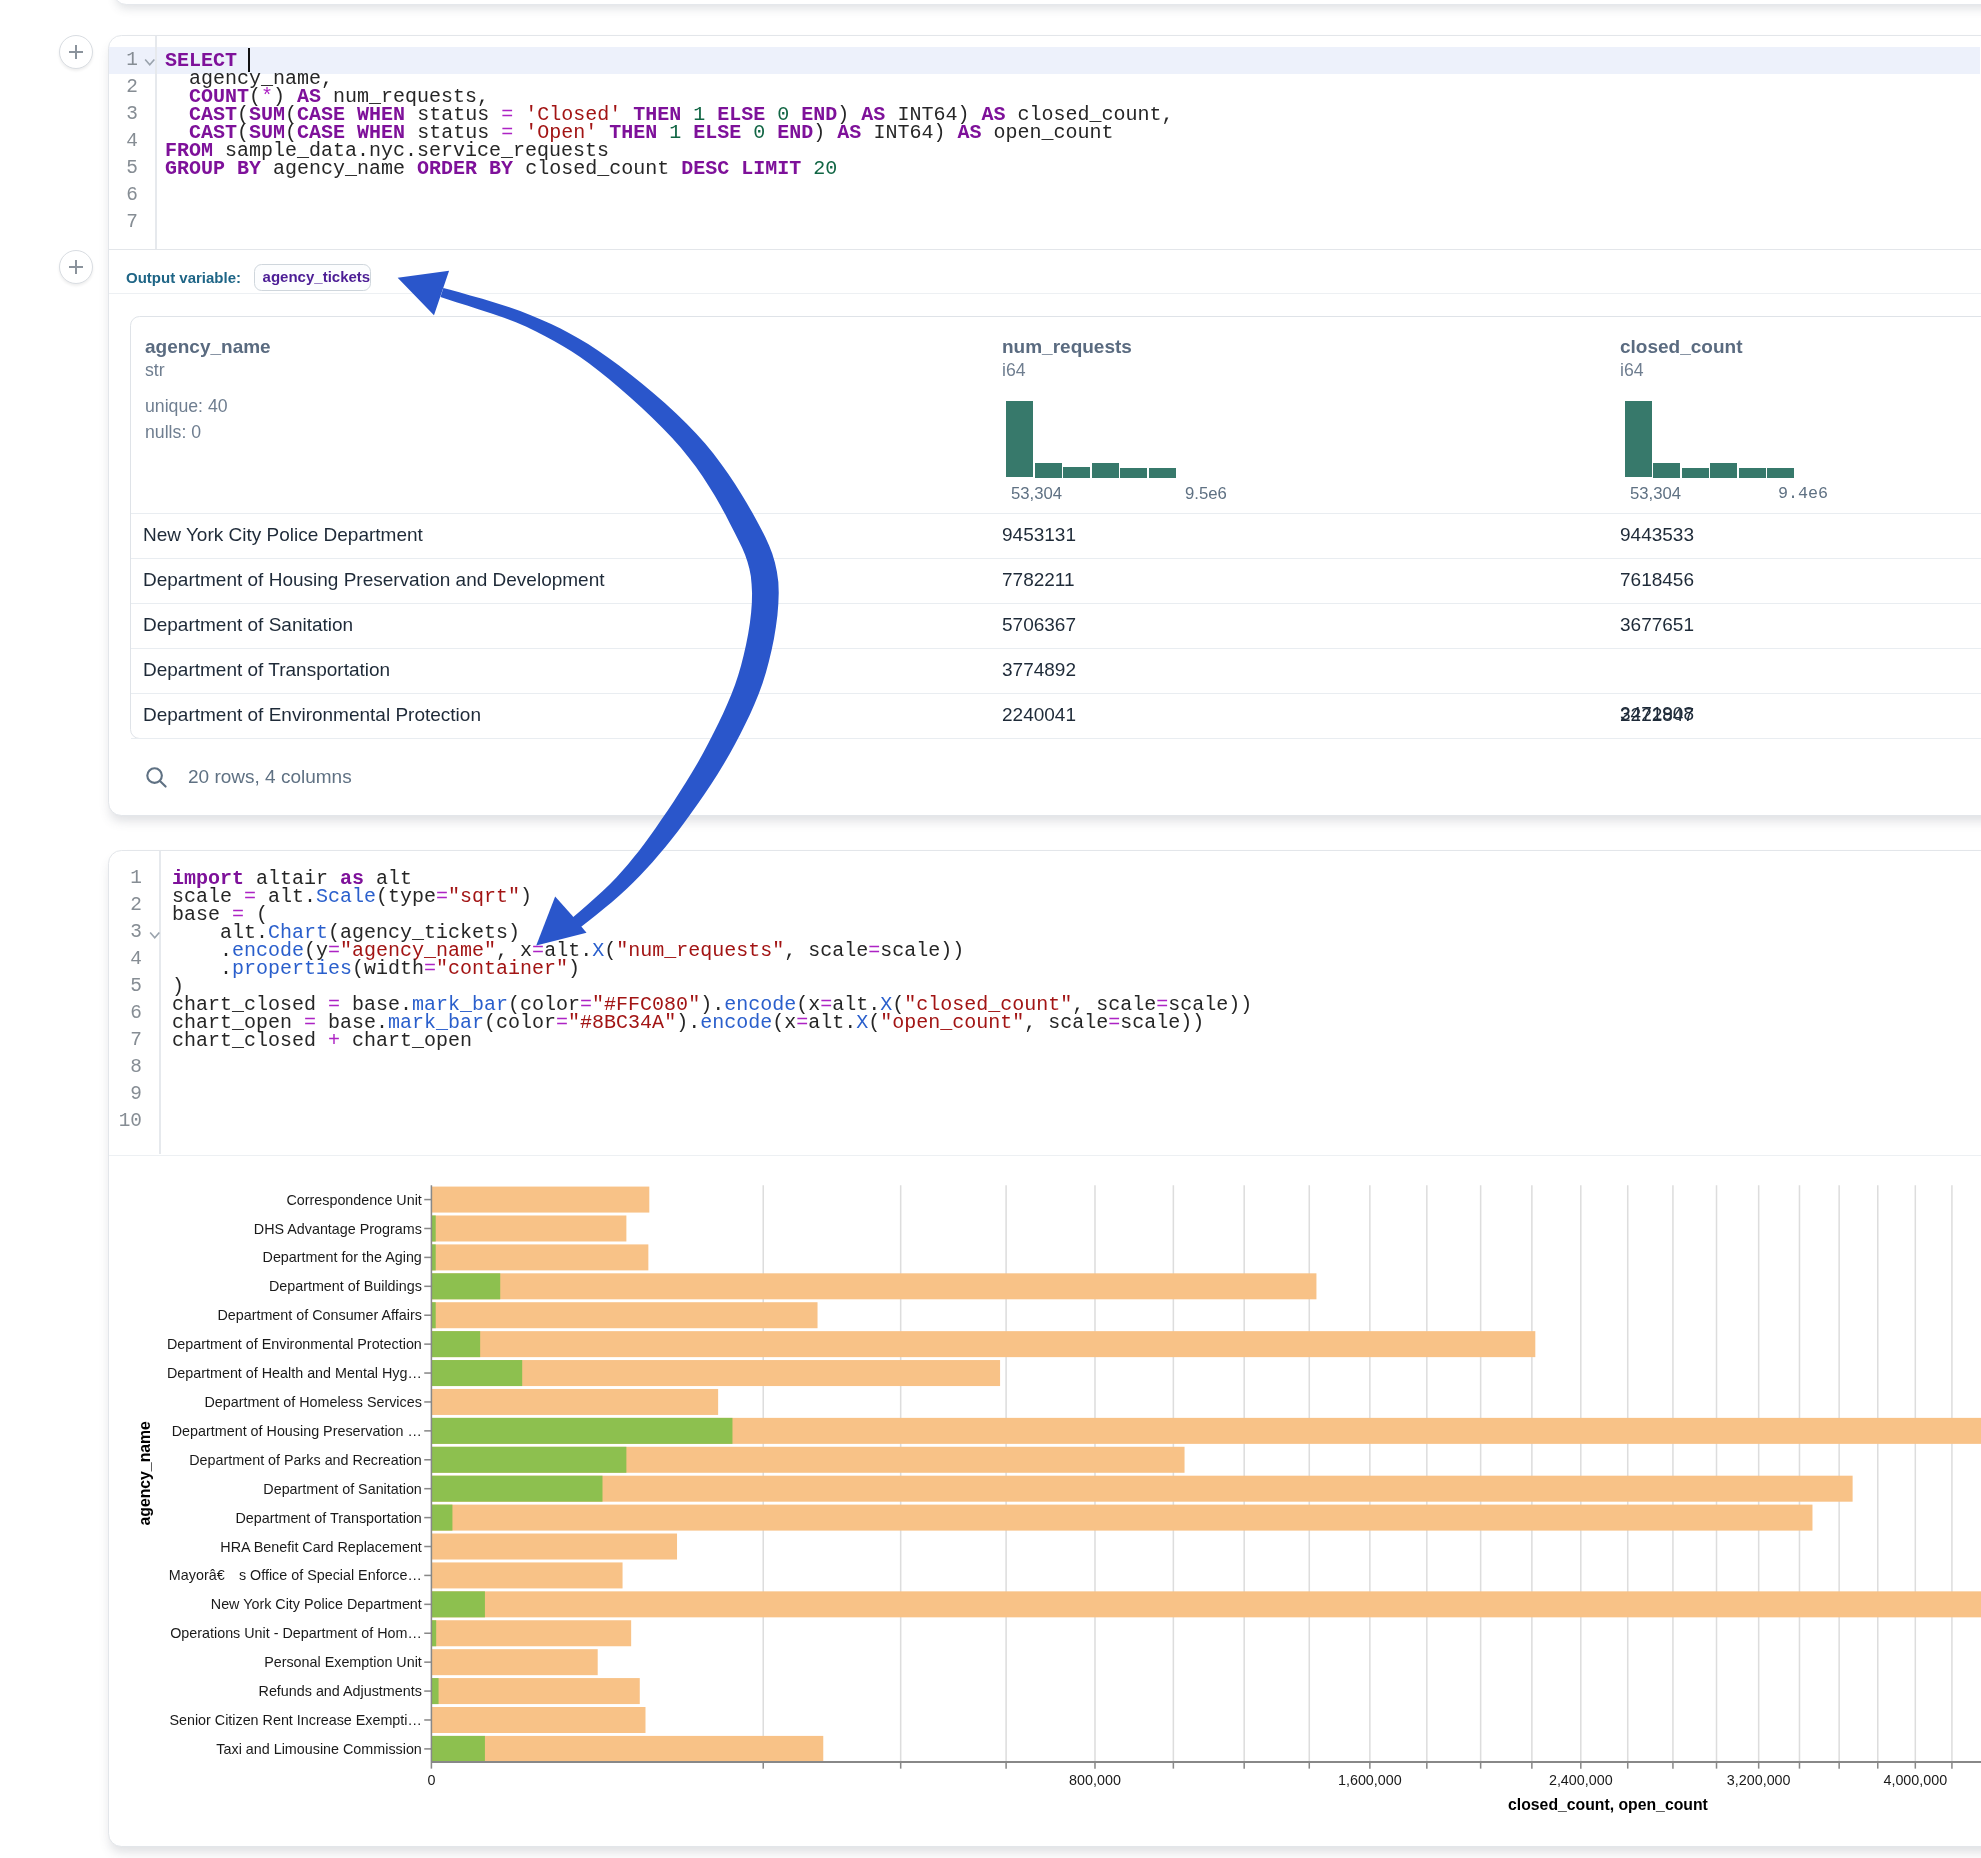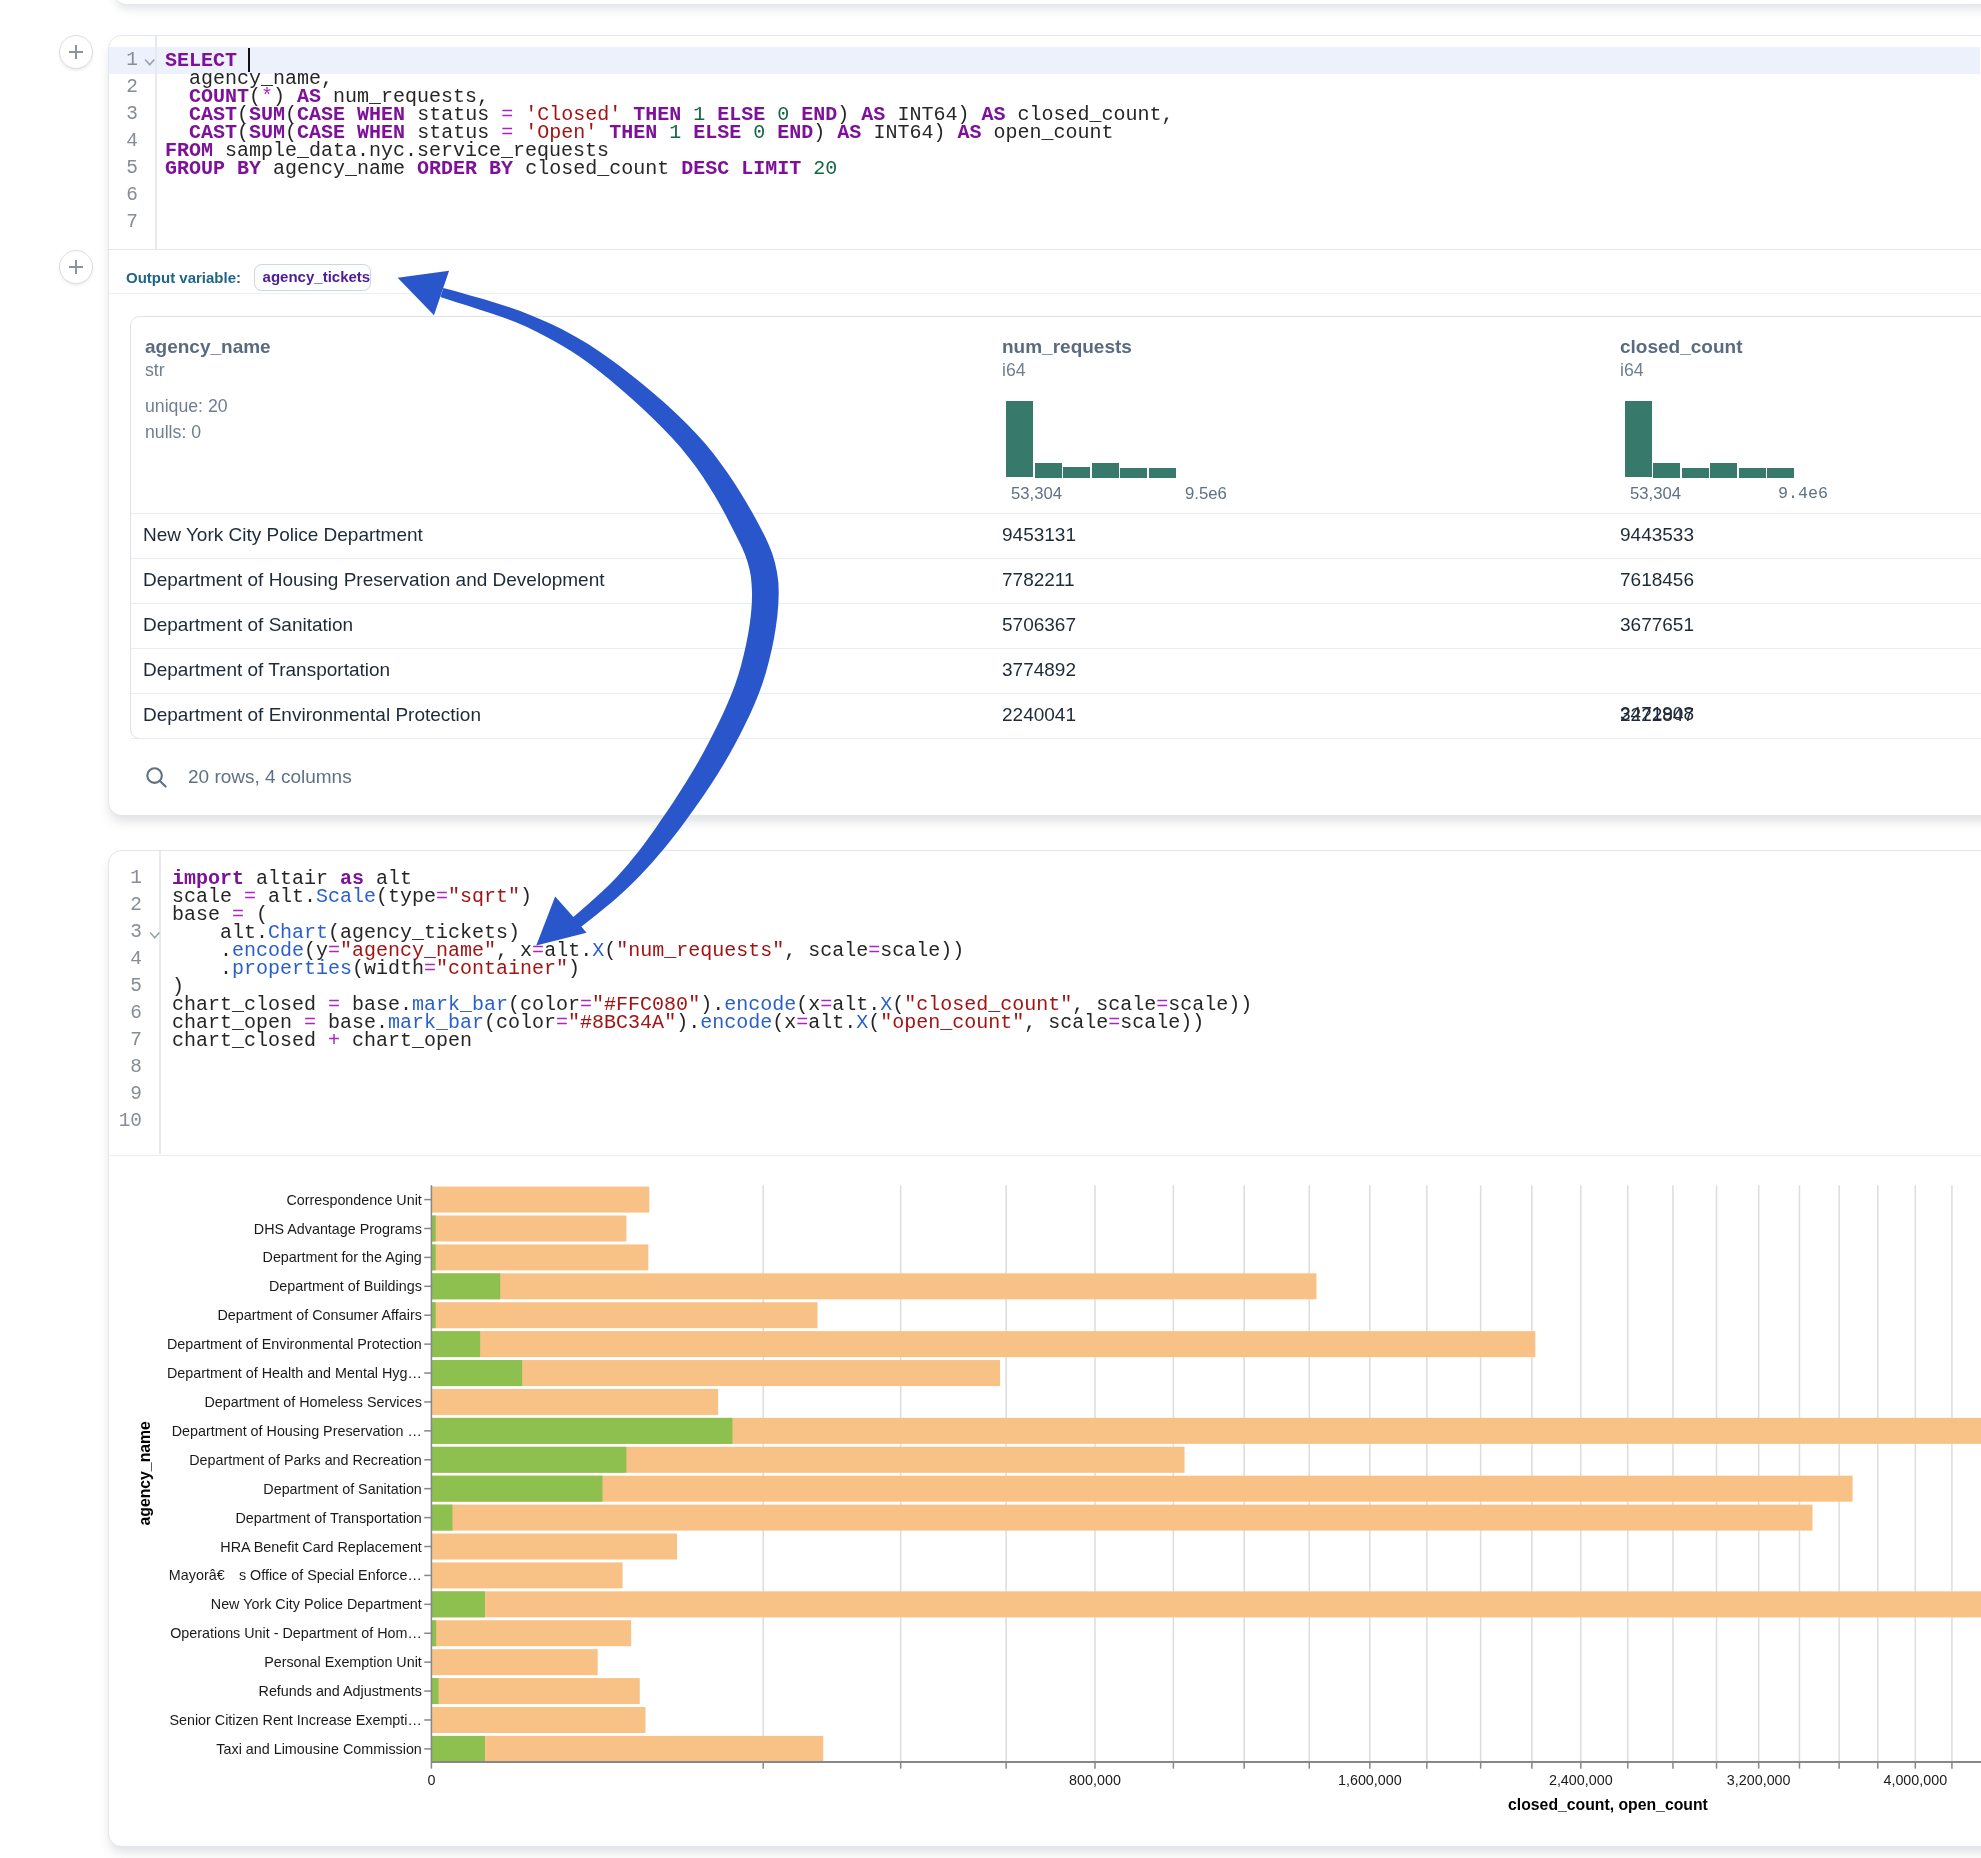--- a/index.html
+++ b/index.html
@@ -65,21 +65,21 @@
 <div class="badge">
     <span>agency_tickets</span>
   </div>
 <div class="tcard"></div>
 <div class="th" style="left:145px;top:336px;">agency_name</div>
 <div class="th" style="left:1002px;top:336px;">num_requests</div>
 <div class="th" style="left:1620px;top:336px;">closed_count</div>
 <div class="tsub" style="left:145px;top:360px;">str</div>
 <div class="tsub" style="left:1002px;top:360px;">i64</div>
 <div class="tsub" style="left:1620px;top:360px;">i64</div>
-<div class="tsub" style="left:145px;top:396px;">unique: 20</div>
+<div class="tsub" style="left:145px;top:396px;">unique: 40</div>
 <div class="tsub" style="left:145px;top:422px;">nulls: 0</div>
 <div class="hb" style="left:1006px;top:401px;width:27px;height:76px;"></div>
 <div class="hb" style="left:1035px;top:463px;width:27px;height:15.3px;"></div>
 <div class="hb" style="left:1063px;top:467px;width:27px;height:10.5px;"></div>
 <div class="hb" style="left:1092px;top:463px;width:27px;height:15.3px;"></div>
 <div class="hb" style="left:1120px;top:468px;width:27px;height:9.6px;"></div>
 <div class="hb" style="left:1149px;top:468px;width:27px;height:9.6px;"></div>
 <div class="hb" style="left:1625px;top:401px;width:27px;height:76px;"></div>
 <div class="hb" style="left:1653px;top:463px;width:27px;height:15.3px;"></div>
 <div class="hb" style="left:1682px;top:468px;width:27px;height:9.6px;"></div>

